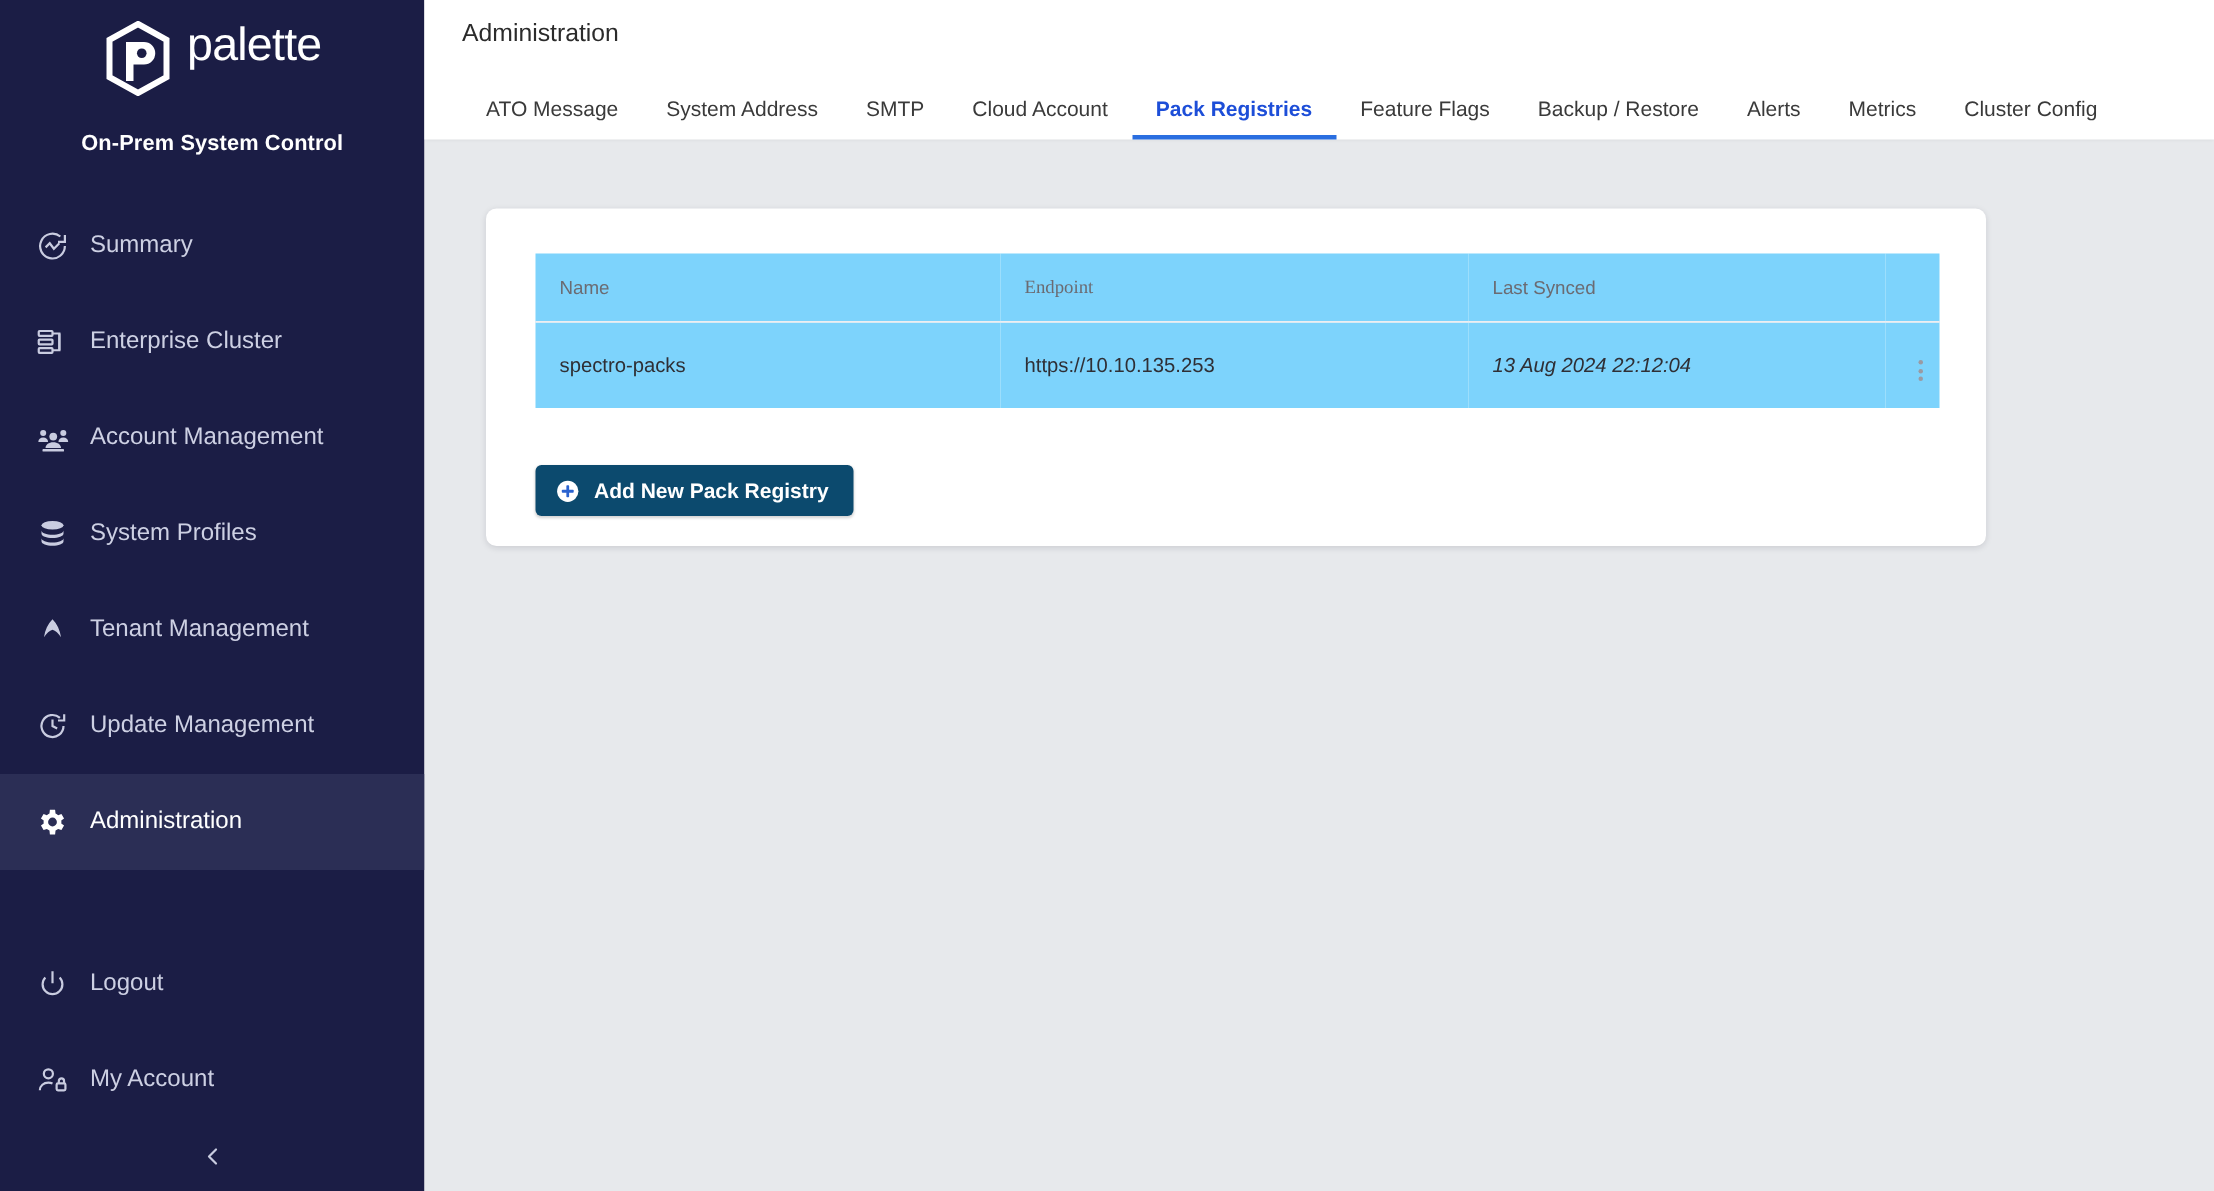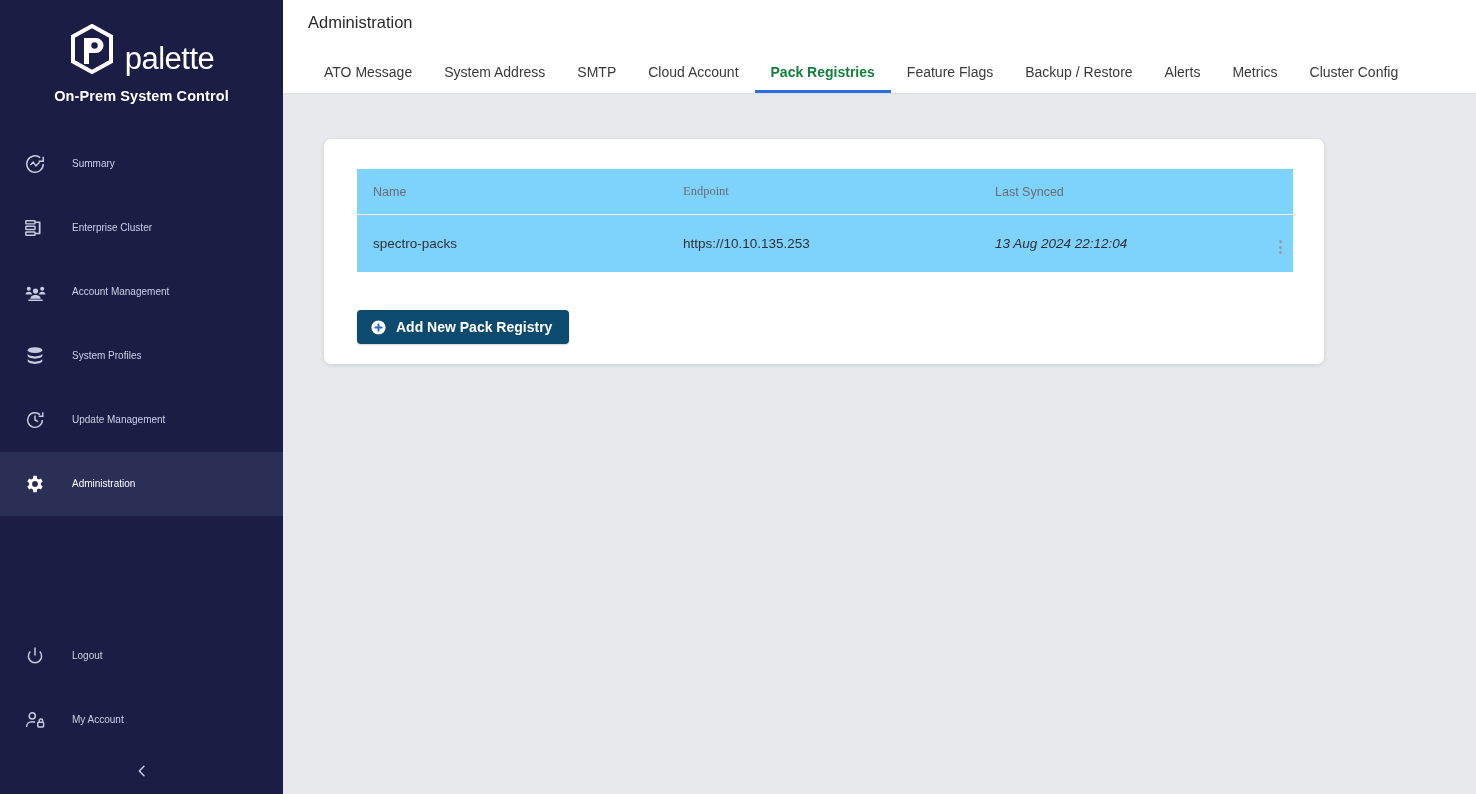--- a/index.html
+++ b/index.html
@@ -14,39 +14,39 @@
   
   .sidebar {
     width: 283px; height: 794px;
     background: #1b1d45;
     position: relative;
     flex: 0 0 283px;
     display: flex; flex-direction: column;
   }
   .brand { padding-top: 14px; text-align: center; }
   .brand-logo-row {
-    display: flex; align-items: flex-end; justify-content: center;
+    display: flex; align-items: flex-start; justify-content: center;
     gap: 10px; height: 60px;
   }
   .logo-mark { width: 46px; height: 50px; display: block; }
   .brand-word {
     font-size: 31px; color: #ffffff; letter-spacing: -0.5px;
     font-weight: 400; line-height: 1;
   }
   .brand-sub {
     margin-top: 14px;
     font-size: 14.5px; color: #ffffff; font-weight: 700;
     letter-spacing: 0.1px;
   }
 
   .nav { margin-top: 28px; }
   .nav-item {
     height: 64px; display: flex; align-items: center;
-    padding-left: 22px; gap: 24px;
-    color: #cdd0e3; font-size: 10px;
+    padding-left: 22px; gap: 12px;
+    color: #cdd0e3; font-size: 16px;
     cursor: pointer; position: relative; text-align: center;
   }
   .nav-item .nav-ico {
     width: 26px; height: 26px; flex: 0 0 26px;
     display: flex; align-items: center; justify-content: center;
     color: #c9cce0;
   }
   .nav-item.active { background: #2b2e55; color: #ffffff; }
   .nav-item.active .nav-ico { color: #ffffff; }
   .nav-label { line-height: 1; }
@@ -82,21 +82,21 @@
     display: flex; align-items: flex-end; gap: 0;
     height: 40px;
   }
   .tab {
     font-size: 14px; color: #3a3a3a;
     padding: 0 16px 11px 16px;
     cursor: pointer; white-space: nowrap;
     border-bottom: 3px solid transparent;
     line-height: 1;
   }
-  .tab.active { color: #15803d; font-weight: 700; border-bottom-color: #2a6ee0; text-align: center; }
+  .tab.active { color: #1d4ed8; font-weight: 700; border-bottom-color: #2a6ee0; text-align: center; }
 
   .content { flex: 1 1 auto; position: relative; }
 
   .card {
     position: absolute;
     left: 41px; top: 46px;
     width: 1000px; height: 225px;
     background: #ffffff;
     border-radius: 7px;
     box-shadow: 0 1px 4px rgba(20,25,40,0.13);
@@ -209,20 +209,28 @@
         <span class="nav-ico">
           <svg width="22" height="22" viewBox="0 0 24 24" fill="currentColor">
             <ellipse cx="12" cy="5.6" rx="8" ry="3.1"></ellipse>
             <path d="M4 9.4c0 1.7 3.6 3.1 8 3.1s8-1.4 8-3.1v2.4c0 1.7-3.6 3.1-8 3.1s-8-1.4-8-3.1z"></path>
             <path d="M4 15.1c0 1.7 3.6 3.1 8 3.1s8-1.4 8-3.1v2.4c0 1.7-3.6 3.1-8 3.1s-8-1.4-8-3.1z"></path>
           </svg>
         </span>
         <span class="nav-label">System Profiles</span>
       </div>
 
+      <div class="nav-item">
+        <span class="nav-ico">
+          <svg width="22" height="22" viewBox="0 0 24 24" fill="currentColor">
+            <path d="M12 4.2 C15.4 7.6 17.4 12 18.2 17.2 C16.2 14.4 14.2 12.6 12 11.9 C9.8 12.6 7.8 14.4 5.8 17.2 C6.6 12 8.6 7.6 12 4.2 Z"></path>
+          </svg>
+        </span>
+        <span class="nav-label">Tenant Management</span>
+      </div>
 
       <div class="nav-item">
         <span class="nav-ico">
           <svg width="22" height="22" viewBox="0 0 24 24" fill="none" stroke="currentColor" stroke-width="1.6">
             <path d="M20 12a8 8 0 1 1-2.6-5.9"></path>
             <polyline points="20.5 3.5 20.5 8 16 8"></polyline>
             <polyline points="12 7.2 12 12 15.4 13.8"></polyline>
           </svg>
         </span>
         <span class="nav-label">Update Management</span>

